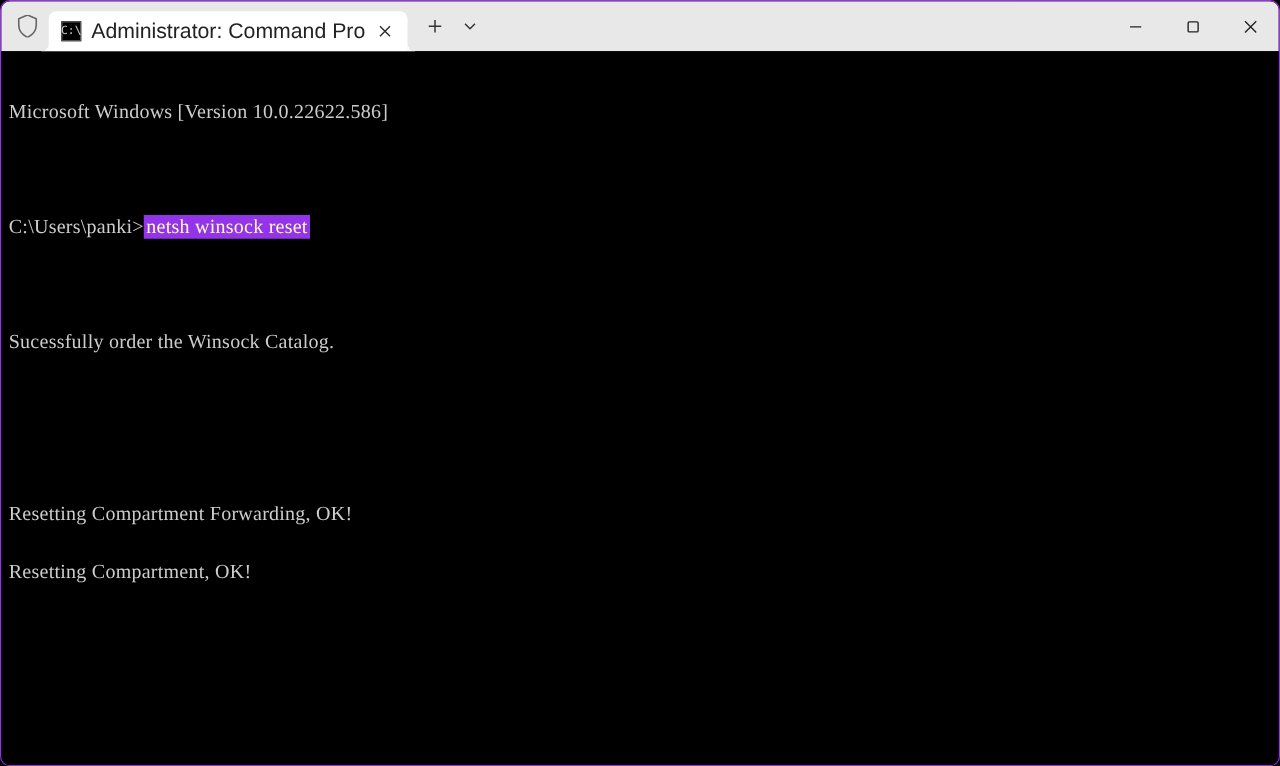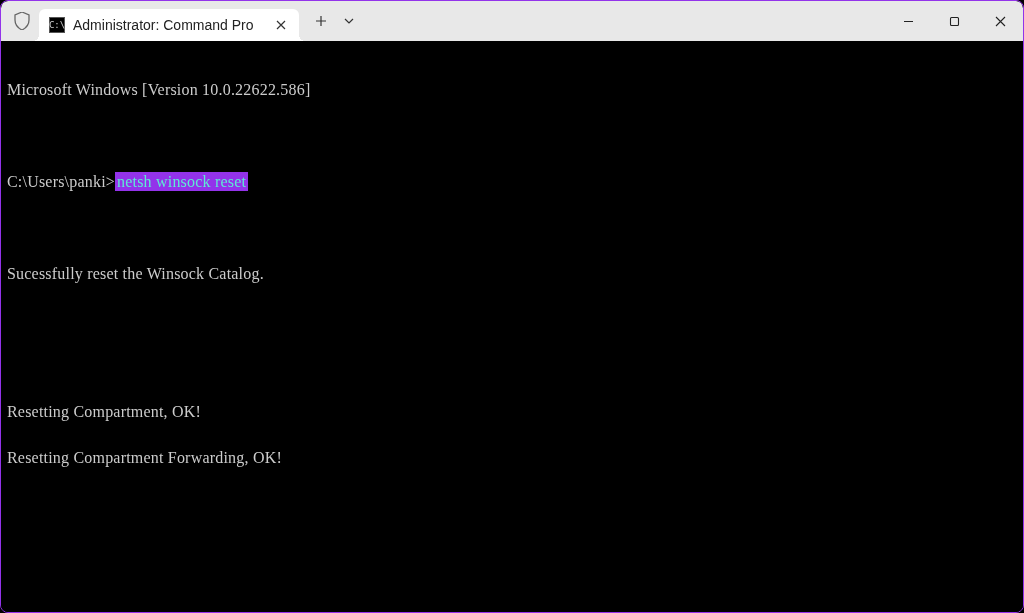--- a/index.html
+++ b/index.html
@@ -66,21 +66,21 @@
       background: #000;
       display: flex;
       align-items: center;
       justify-content: center;
       color: #ccc;
       font-size: 9px;
       font-family: monospace;
       border: 1px solid #555;
     }
     .tab-title {
-      font-size: 14px;
+      font-size: 17px;
       color: #222;
       flex: 1;
       white-space: nowrap;
       overflow: hidden;
     }
     .tab-close {
       width: 16px;
       height: 16px;
       display: flex;
       align-items: center;
@@ -130,21 +130,21 @@
       font-size: 16px;
       line-height: 23px;
       padding: 14px 6px 0 6px;
       height: calc(100% - 40px);
       overflow: hidden;
       white-space: pre;
       letter-spacing: 0.2px;
     }
     .highlight {
       background: #9333ea;
-      color: #5eead4;
+      color: #fef9c3;
       padding: 1px 2px;
     }
     .prompt-line { white-space: pre; }
   </style>
 </head>
 <body>
 
 <div class="titlebar">
   <div class="shield-icon">
     <svg width="16" height="18" viewBox="0 0 16 18">
@@ -187,25 +187,25 @@
         </svg>
     </div>
   </div>
 </div>
 
 <div class="terminal">
 <div>Microsoft Windows [Version 10.0.22622.586]</div>
 <div>&nbsp;</div>
 <div class="prompt-line"><span>C:\Users\panki&gt;</span><span class="highlight">netsh winsock reset</span></div>
 <div>&nbsp;</div>
-<div>Sucessfully reset the Winsock Catalog.</div>
-<div>&nbsp;</div>
-<div>&nbsp;</div>
+<div>Sucessfully order the Winsock Catalog.</div>
+<div>&nbsp;</div>
+<div>&nbsp;</div>
+<div>Resetting Compartment Forwarding, OK!</div>
 <div>Resetting Compartment, OK!</div>
-<div>Resetting Compartment Forwarding, OK!</div>
 
 
 
 
 
 
 
 
 
 

